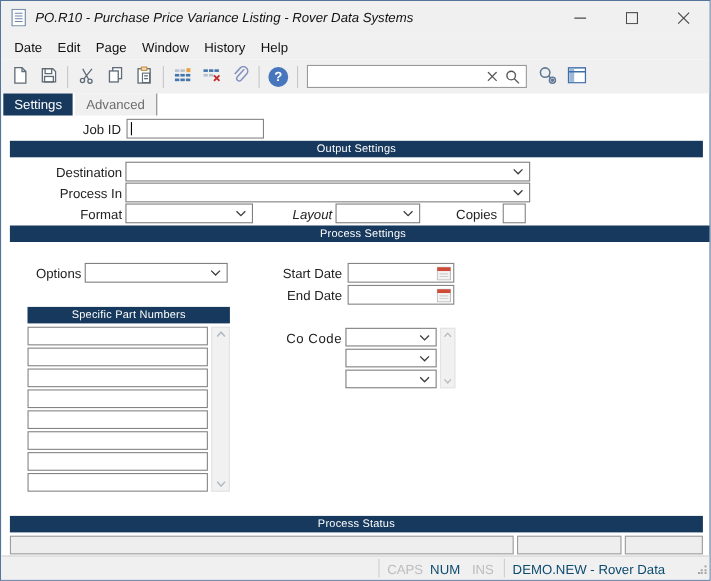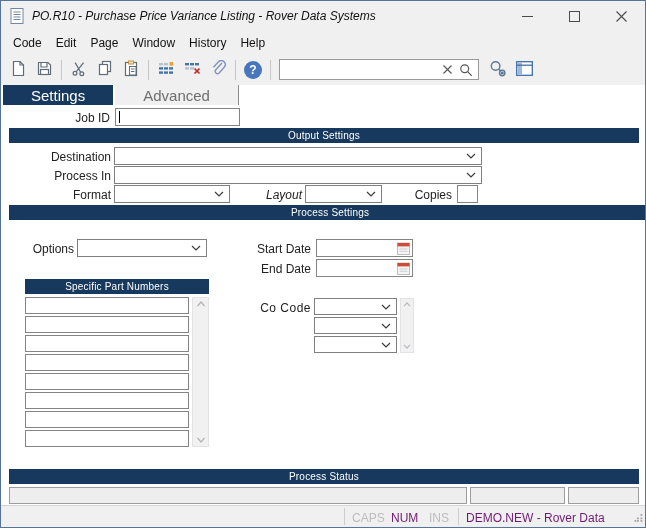--- a/index.html
+++ b/index.html
@@ -23,21 +23,21 @@
   .toolbar { position:absolute; top:53px; left:0; right:0; height:31px; background:#f0f0f0; display:flex; align-items:center; padding-left:4px; }
   .tbtn { width:26px; height:24px; display:flex; align-items:center; justify-content:center; }
   .tsep { width:1px; height:20px; background:#c6c6c6; margin:0 4px; }
   .searchbox { position:relative; width:200px; height:21px; background:#fff; border:1px solid #999; margin-left:4px; display:flex; align-items:center; }
   .search-input { position:absolute; left:2px; top:1px; width:160px; height:17px; border:none; outline:none; font:12px "Liberation Sans",sans-serif; background:transparent; }
   .search-clear { position:absolute; right:24px; top:3px; width:13px; height:13px; display:flex; align-items:center; justify-content:center; }
   .search-mag { position:absolute; right:4px; top:2px; width:16px; height:16px; display:flex; align-items:center; justify-content:center; }
 
   
   .tabs { position:absolute; top:84px; left:2px; display:flex; height:20px; }
-  .tab { padding:0 28px; display:flex; align-items:center; font-size:15px; }
+  .tab { padding:0 10px; display:flex; align-items:center; font-size:12px; }
   .tab.active { background:#17395d; color:#fff; }
   .tab.inactive { background:#f0f0f0; color:#6e6e6e; border-right:1px solid #8a8a8a; margin-left:2px; }
 
   
   .flabel { position:absolute; text-align:right; font-size:12px; color:#222; white-space:nowrap; }
   .section-bar { position:absolute; height:15px; background:#17395d; color:#fff; text-align:center; font-size:10px; line-height:15px; letter-spacing:.2px; }
   .tinput { position:absolute; background:#fff; border:1px solid #848484; height:18px; }
   .combo { position:absolute; background:#fff; border:1px solid #7f7f7f; height:18px; }
   .combo .chev { position:absolute; right:5px; top:50%; margin-top:-3px; }
   .combo-val { position:absolute; left:3px; top:2px; font-size:12px; }
@@ -56,21 +56,21 @@
   .vscroll .down { position:absolute; bottom:3px; left:50%; transform:translateX(-50%); }
 
   
   .status-field { position:absolute; top:486px; height:17px; background:#eeeeee; border:1px solid #9c9c9c; }
 
   
   .statusbar { position:absolute; left:0; right:0; bottom:0; height:22px; background:#f0f0f0; border-top:1px solid #d4d4d4; font-size:12px; }
   .sb-sep { position:absolute; top:2px; width:1px; height:17px; background:#cdcdcd; }
   .sb-item { position:absolute; top:5px; }
   .sb-off { color:#bcbcbc; }
-  .sb-on { color:#701a75; }
+  .sb-on { color:#0c4a6e; }
   .grip { position:absolute; right:2px; bottom:2px; }
 </style>
 </head>
 <body>
 
 <div class="window">
 
   <div class="titlebar">
     <span class="title-icon">
       <svg width="14" height="16" viewBox="0 0 14 16">
@@ -96,21 +96,21 @@
       <div class="win-btn">
           <svg width="11" height="11">
             <line x1="0.5" y1="0.5" x2="10.5" y2="10.5" stroke="#4a4a4a" stroke-width="1.1"></line>
             <line x1="10.5" y1="0.5" x2="0.5" y2="10.5" stroke="#4a4a4a" stroke-width="1.1"></line>
           </svg>
         </div>
     </div>
   </div>
 
   <div class="menubar">
-    <span class="menu-item">Code</span>
+    <span class="menu-item">Date</span>
     <span class="menu-item">Edit</span>
     <span class="menu-item">Page</span>
     <span class="menu-item">Window</span>
     <span class="menu-item">History</span>
     <span class="menu-item">Help</span>
   </div>
 
   <div class="toolbar">
     <div class="tbtn">
       <span><svg width="16" height="17" viewBox="0 0 16 17" fill="none" stroke="#5f6b77" stroke-width="1.2">

